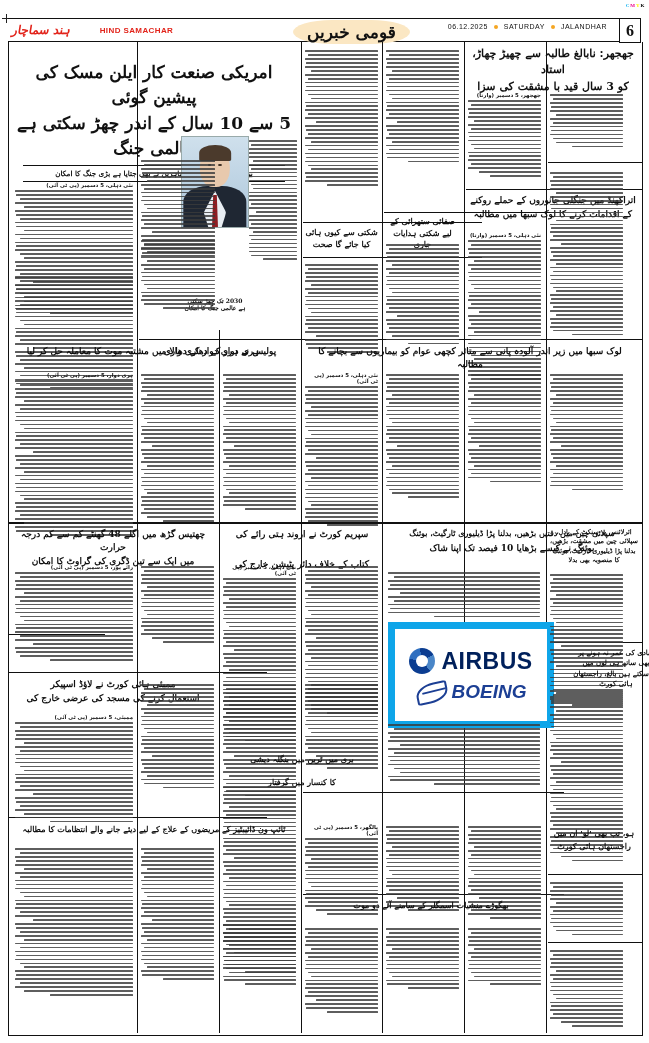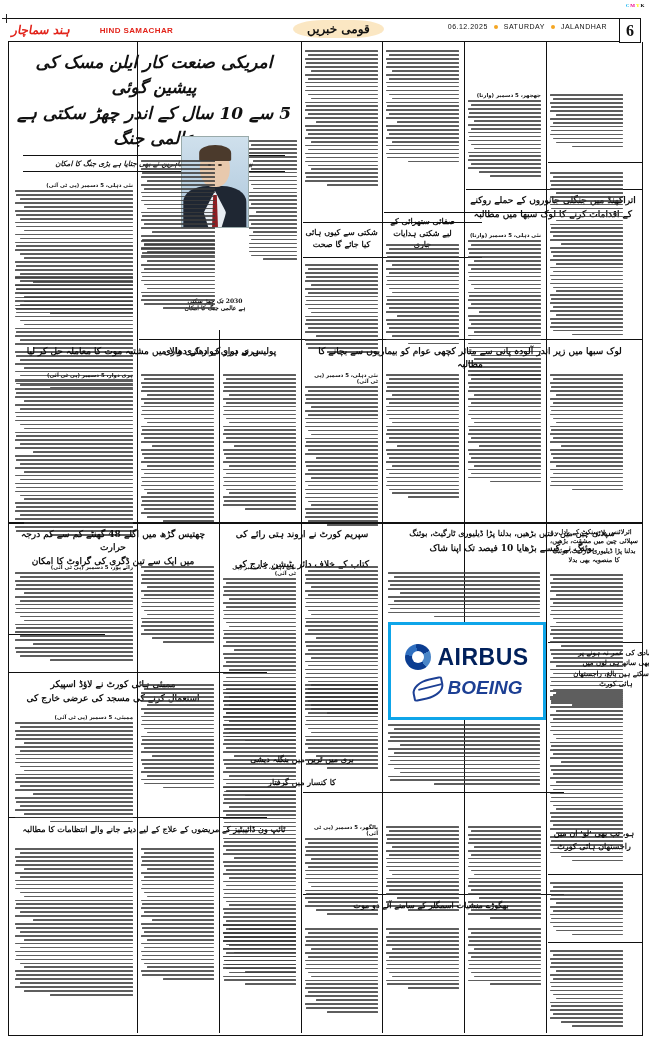--- a/index.html
+++ b/index.html
@@ -20,21 +20,21 @@
 
   
   .masthead{position:absolute;left:8px;top:18px;width:633px;height:22px;
     border-top:1.6px solid #111;border-bottom:1.6px solid #111;
     display:flex;align-items:center;}
   .mast-logo{font-family:"DejaVu Serif",serif;color:#e2231a;font-size:12px;font-weight:bold;
     transform:skewX(-9deg);padding-left:4px;letter-spacing:-0.5px;}
   .mast-eng{color:#e2231a;font-family:"Liberation Sans",sans-serif;font-size:8px;font-weight:bold;
     letter-spacing:.4px;margin-left:29px;}
   .mast-center{position:absolute;left:285px;top:1px;background:#fbe7c3;border-radius:40%/60%;
-    padding:2px 14px;font-size:12px;font-weight:bold;font-family:"DejaVu Serif",serif;}
+    padding:2px 14px;font-size:17px;font-weight:bold;font-family:"DejaVu Serif",serif;}
   .mast-right{position:absolute;right:34px;top:4px;display:flex;align-items:center;gap:6px;
     font-family:"Liberation Sans",sans-serif;font-size:7px;letter-spacing:.5px;color:#111;}
   .dot{width:4px;height:4px;border-radius:50%;background:#f5a623;display:inline-block;}
   .pagenum{position:absolute;right:0px;top:-1px;width:20px;height:23px;border:1.4px solid #111;
     display:flex;align-items:center;justify-content:center;font-family:"Liberation Serif",serif;
     font-size:16px;font-weight:bold;background:#fff;}
 
   
   .frame{position:absolute;left:8px;top:42px;width:633px;height:993px;border:1.4px solid #111;border-top:none;}
   .vline{position:absolute;top:0;bottom:0;width:1px;background:#111;}
@@ -65,21 +65,21 @@
   .musk-body{position:absolute;left:50%;bottom:0;width:96%;height:46%;transform:translateX(-50%);
     background:#1f2733;border-radius:38% 38% 0 0;}
   .musk-shirt{position:absolute;left:50%;bottom:0;width:34%;height:40%;transform:translateX(-50%);
     background:#e9eef3;clip-path:polygon(50% 0,100% 60%,80% 100%,20% 100%,0 60%);}
   .musk-tie{position:absolute;left:50%;bottom:0;width:9%;height:36%;transform:translateX(-50%);
     background:#8e1d22;clip-path:polygon(20% 0,80% 0,100% 100%,0 100%);}
   .musk-eye{position:absolute;width:5%;height:2%;background:#3b2d22;border-radius:50%;}
   .cap{direction:rtl;text-align:center;font-size:6px;font-weight:bold;font-family:"DejaVu Serif",serif;}
 
   
-  .logobox{position:absolute;border:3px solid #0ea5e9;background:#fff;display:flex;flex-direction:column;
+  .logobox{position:absolute;border:7px solid #0ea5e9;background:#fff;display:flex;flex-direction:column;
     align-items:center;justify-content:center;gap:6px;}
   .airbus-row,.boeing-row{display:flex;align-items:center;gap:6px;}
   .airbus-word{font-family:"Liberation Sans",sans-serif;font-weight:bold;font-size:23px;color:#00205b;letter-spacing:.5px;}
   .boeing-word{font-family:"Liberation Sans",sans-serif;font-weight:bold;font-style:italic;font-size:19px;color:#1c3f94;letter-spacing:0;}
   .swirl{width:26px;height:26px;border-radius:50%;background:
      conic-gradient(from 210deg,#0b3d91 0deg 70deg,#2f6fc0 70deg 140deg,#0b3d91 140deg 210deg,#4a86c8 210deg 290deg,#0b3d91 290deg 360deg);
      position:relative;}
   .swirl:after{content:"";position:absolute;inset:7px;border-radius:50%;background:#fff;}
   .swirl:before{content:"";position:absolute;inset:10px;border-radius:50%;background:#0b3d91;}
   .boe-mark{width:30px;height:22px;position:relative;}
@@ -141,21 +141,21 @@
     <div class="hline" style="top:215px;left:294px;right:160px;"></div>
     <div class="hline" style="top:630px;left:0;right:375px;"></div>
     <div class="hline" style="top:592px;left:0;right:537px;"></div>
     <div class="hline" style="top:750px;left:294px;right:78px;"></div>
     <div class="hline" style="top:852px;left:294px;right:78px;"></div>
     <div class="hline" style="top:775px;left:0;right:375px;"></div>
     <div class="hline" style="top:600px;left:539px;right:0;"></div>
     <div class="hline" style="top:832px;left:539px;right:0;"></div>
     <div class="hline" style="top:900px;left:539px;right:0;"></div>
 
-    <div style="position:absolute;left:4px;top:8px;width:282px;font-style:italic;">
+    <div style="position:absolute;left:4px;top:18px;width:282px;">
       <div class="hl hl-main">امریکی صنعت کار ایلن مسک کی پیشین گوئی</div>
       <div class="hl hl-main" style="margin-top:2px;">5 سے 10 سال کے اندر چھڑ سکتی ہے عالمی جنگ</div>
       <div style="height:1px;background:#111;margin:4px 10px 3px 10px;"></div>
       <div class="sub">بین الاقوامی سیکورٹی ماہرین نے بھی جتایا ہے بڑی جنگ کا امکان</div>
       <div style="height:1px;background:#111;margin:3px 10px 3px 10px;"></div>
     </div>
 
     <div class="photo" style="left:172px;top:94px;width:66px;height:90px;">
       <div class="musk-bg"></div>
       <div class="musk-body"></div>
@@ -441,20 +441,24 @@
         <div class="ln s5"></div>
         <div class="ln s1"></div>
       <div class="ln s3"></div>
         <div class="ln s2"></div>
         <div class="ln s1"></div>
         <div class="ln s4"></div>
       <div class="ln s1"></div>
         <div class="ln s6"></div>
     </div>
 
+    <div style="position:absolute;left:459px;top:4px;width:170px;">
+      <div class="hl hl-2">جھجھر: نابالغ طالبہ سے چھیڑ چھاڑ، استاد</div>
+      <div class="hl hl-2" style="margin-top:1px;">کو 3 سال قید با مشقت کی سزا</div>
+    </div>
     <div class="body-col" style="position:absolute;left:459px;top:50px;width:73px;">
       <div class="lead">جھجھر، 5 دسمبر (وارتا)</div>
       <div class="ln s1"></div>
         <div class="ln s2"></div>
         <div class="ln s1"></div>
         <div class="ln s3"></div>
       <div class="ln s1"></div>
         <div class="ln s4"></div>
         <div class="ln s1"></div>
         <div class="ln s2"></div>

